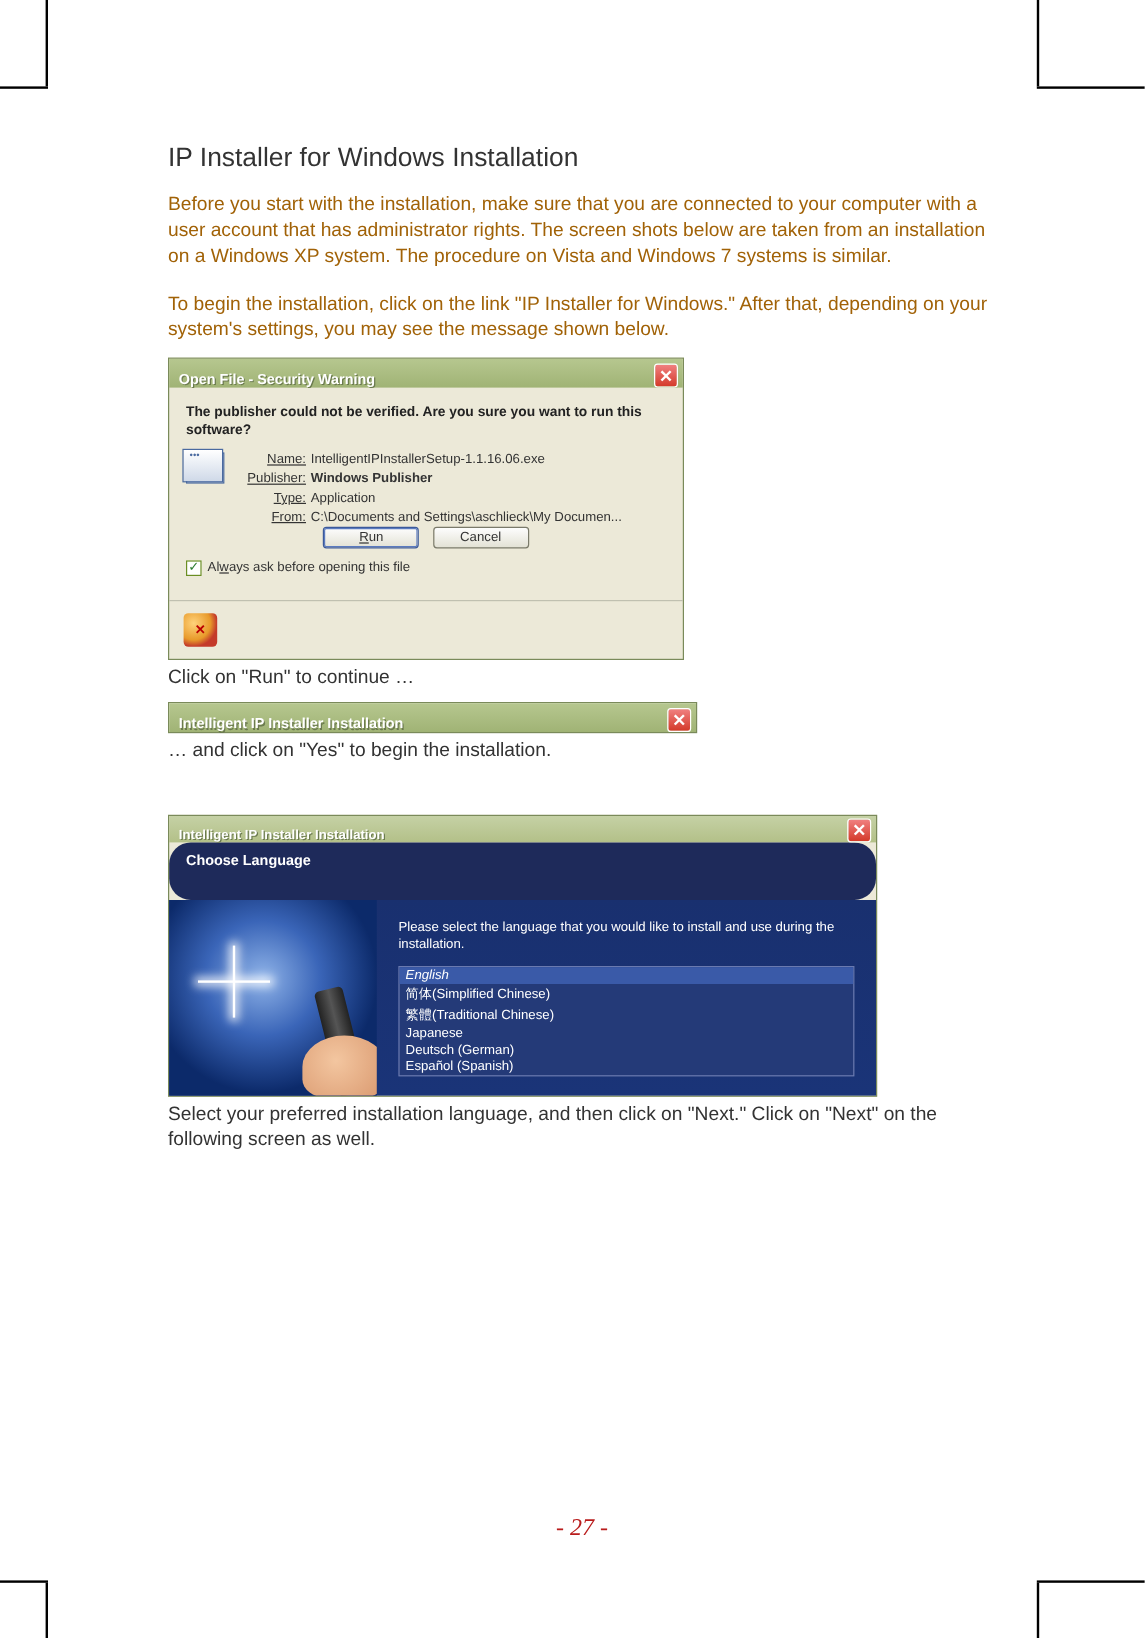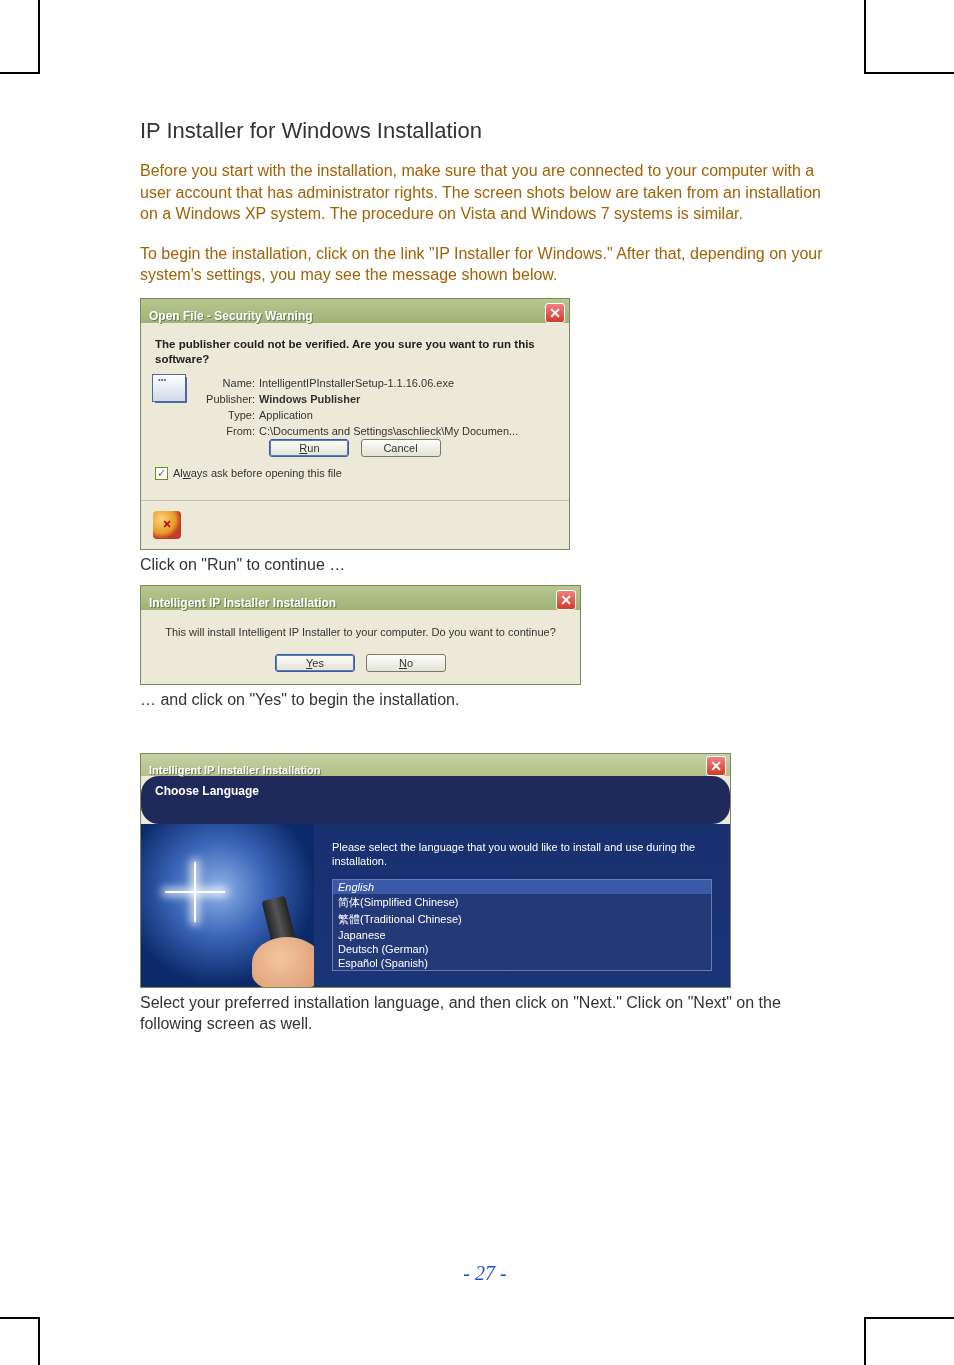--- a/index.html
+++ b/index.html
@@ -80,21 +80,21 @@
     position:relative;
   }
   .d1-icon::before{
     content:'';position:absolute;top:-4px;left:-4px;width:32px;height:26px;
     background:linear-gradient(#fff,#cfd9e8);border:1px solid #4a6aa0;
   }
   .d1-icon::after{
     content:'•••';position:absolute;top:-3px;left:2px;font-size:8px;color:#4a6aa0;
   }
   .d1-kv { display:grid; grid-template-columns: 62px auto; row-gap:4px; font-size:11px;}
-  .d1-kv .k { text-align:right; padding-right:4px;}
+  .d1-kv .k { text-align:right; padding-right:4px;text-decoration:underline;}
   .d1-buttons { text-align:center; margin:2px 0 10px 0;}
   .xp-btn {
     display:inline-block;
     min-width:80px;
     padding:2px 14px;
     font-size:11px;
     font-family: Tahoma,sans-serif;
     background: linear-gradient(#fdfdfd,#e3e2d5);
     border:1px solid #7a7a6a;
     border-radius:3px;
@@ -171,21 +171,21 @@
 
   .caption { font-size:16px; margin-top:4px; line-height:1.35;}
   .page-num {
     position:absolute;
     bottom:80px;
     left:16px; right:0;
     text-align:center;
     font-style:italic;
     font-family: Georgia, 'Times New Roman', serif;
     font-size:20px;
-    color:#1d4ed8;
+    color:#b91c1c;
   }
 </style>
 </head>
 <body>
 
 <div class="crop-top-left"></div>
 <div class="crop-top-left-h"></div>
 <div class="crop-top-right"></div>
 <div class="crop-top-right-h"></div>
 <div class="crop-bot-left-v"></div>
@@ -233,25 +233,20 @@
     </div>
   </div>
 
   <p class="caption">Click on "Run" to continue …</p>
 
   <div class="dialog d2">
     <div class="titlebar">
       <span class="titlebar-text">Intelligent IP Installer Installation</span>
       <span class="close-x">✕</span>
     </div>
-    <div class="d2-body">
-      <div class="d2-msg">This will install Intelligent IP Installer to your computer. Do you want to continue?</div>
-      <span class="xp-btn default"><u>Y</u>es</span>
-      <span class="xp-btn"><u>N</u>o</span>
-    </div>
   </div>
 
   <p class="caption">… and click on "Yes" to begin the installation.</p>
   <div style="height:24px"></div>
 
   <div class="dialog d3">
     <div class="titlebar">
       <span class="titlebar-text">Intelligent IP Installer Installation</span>
       <span class="close-x">✕</span>
     </div>

